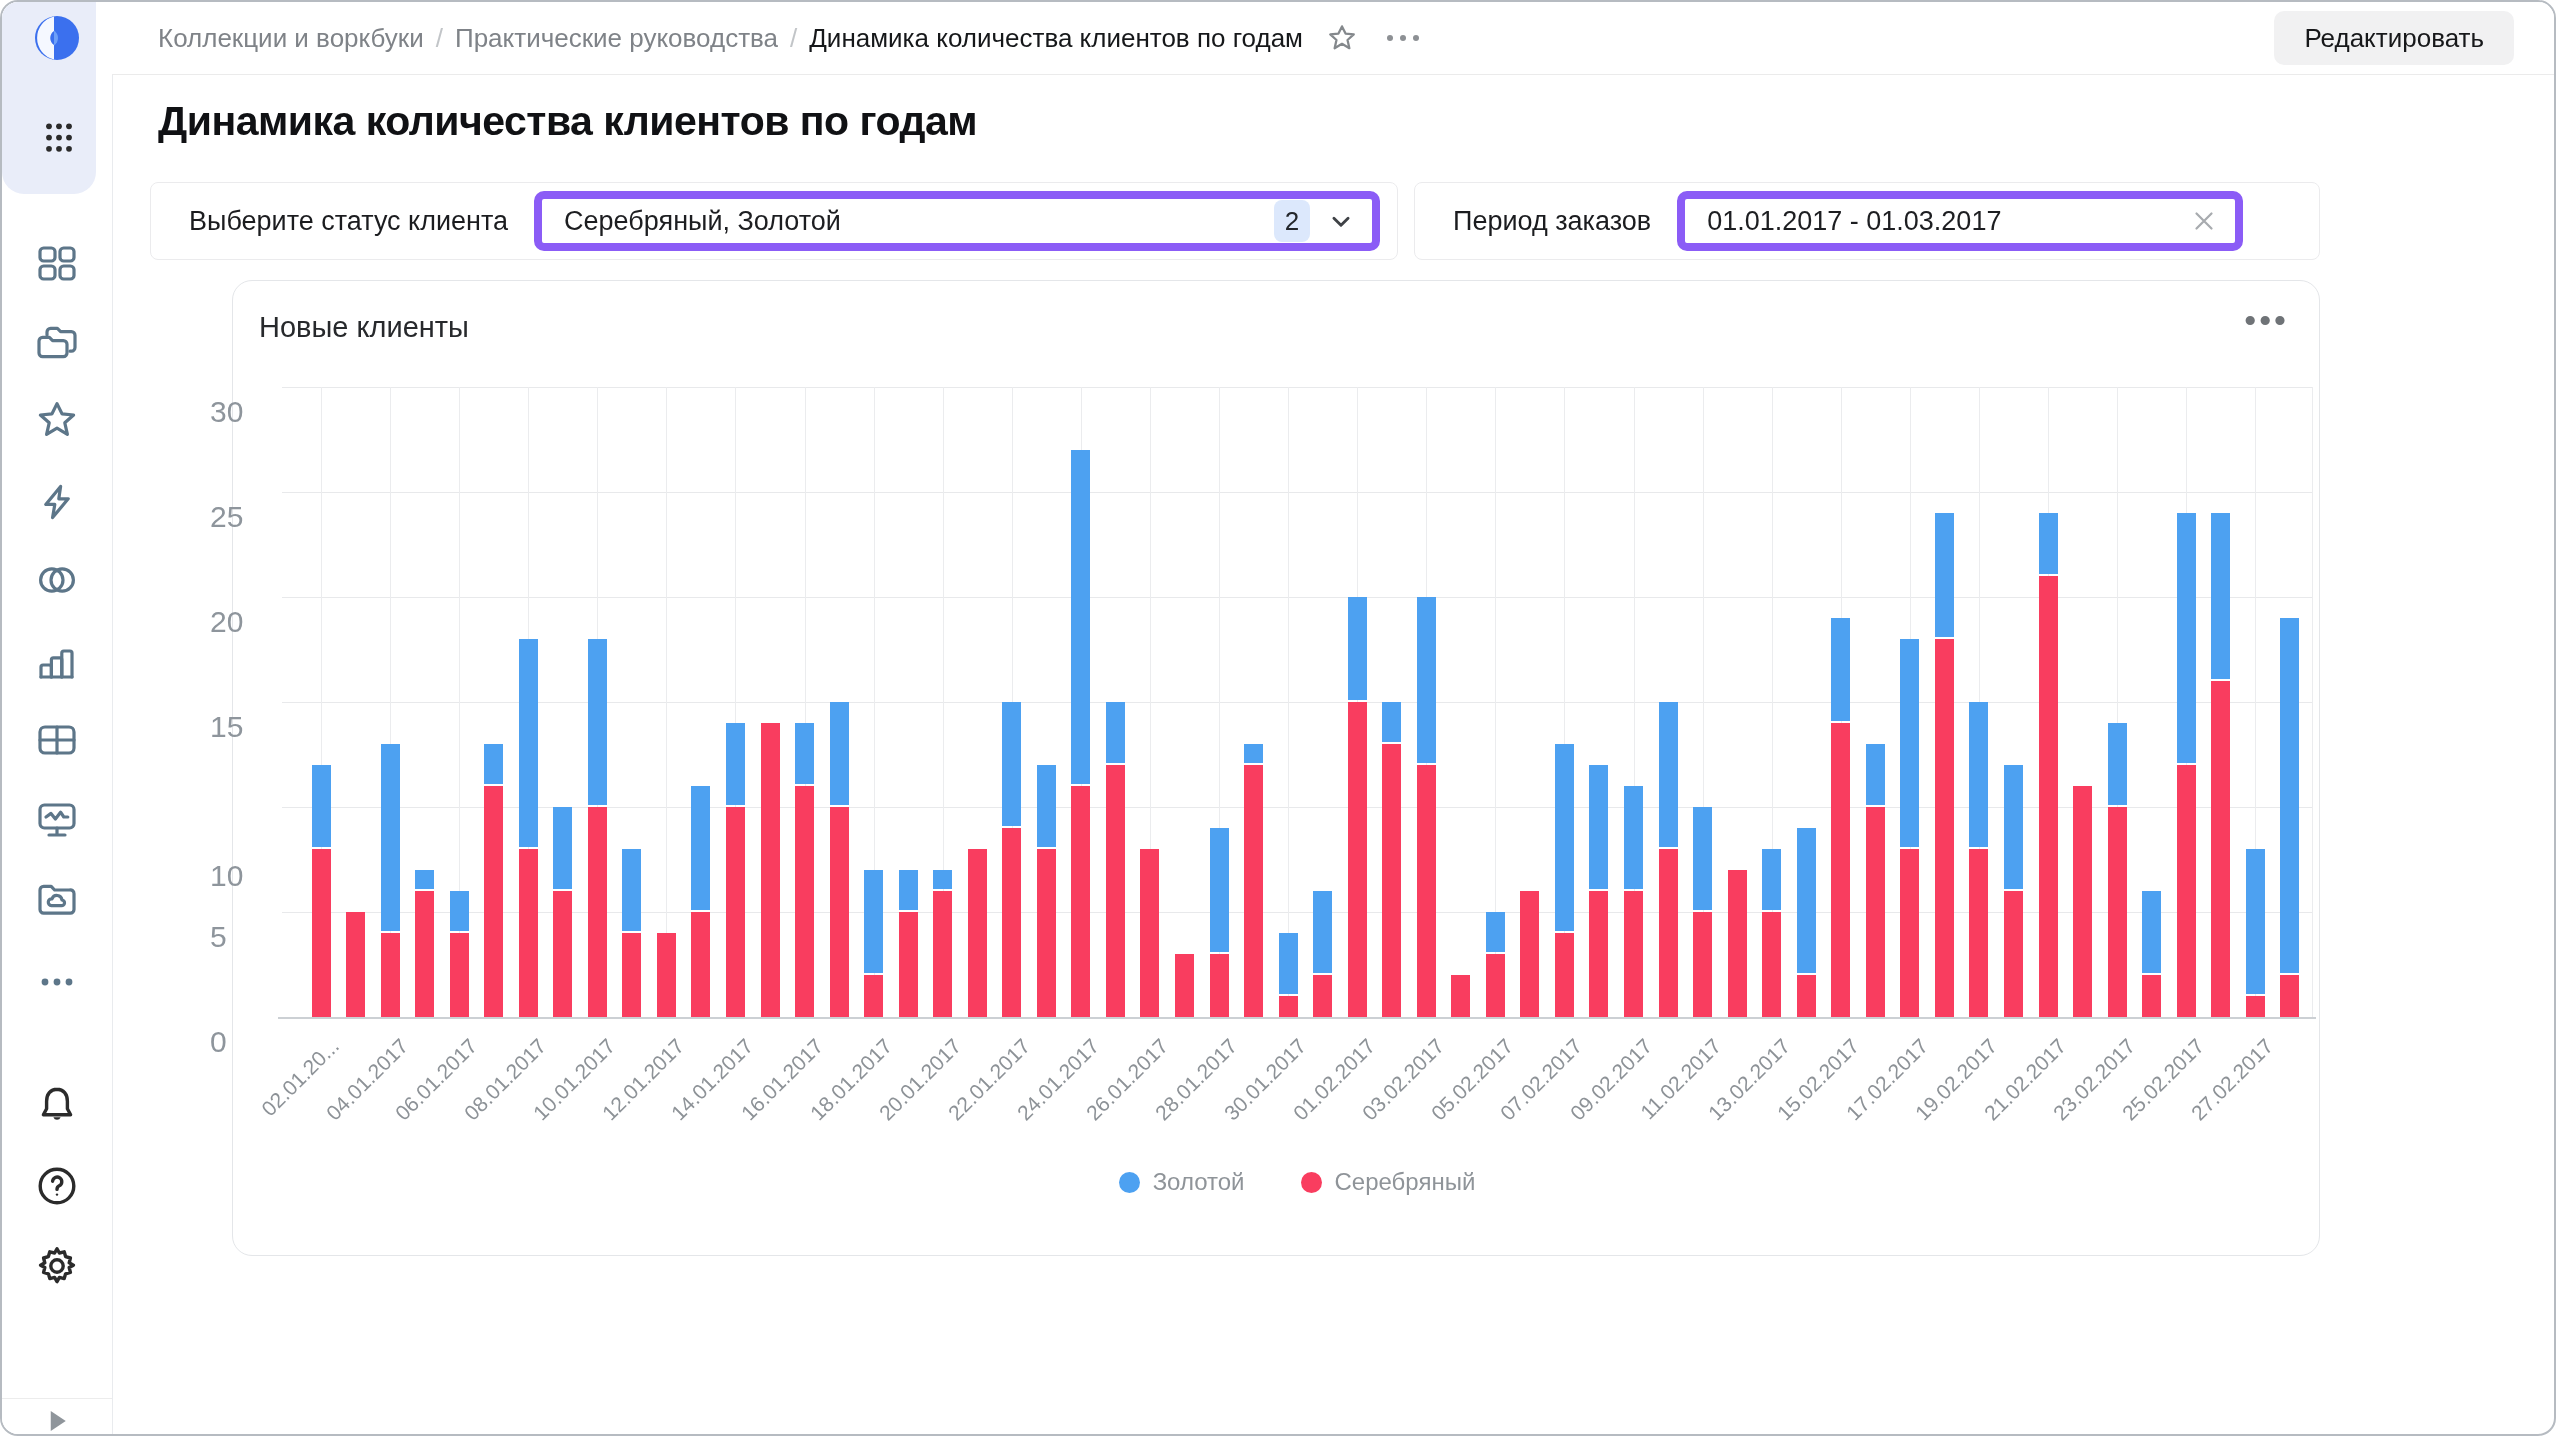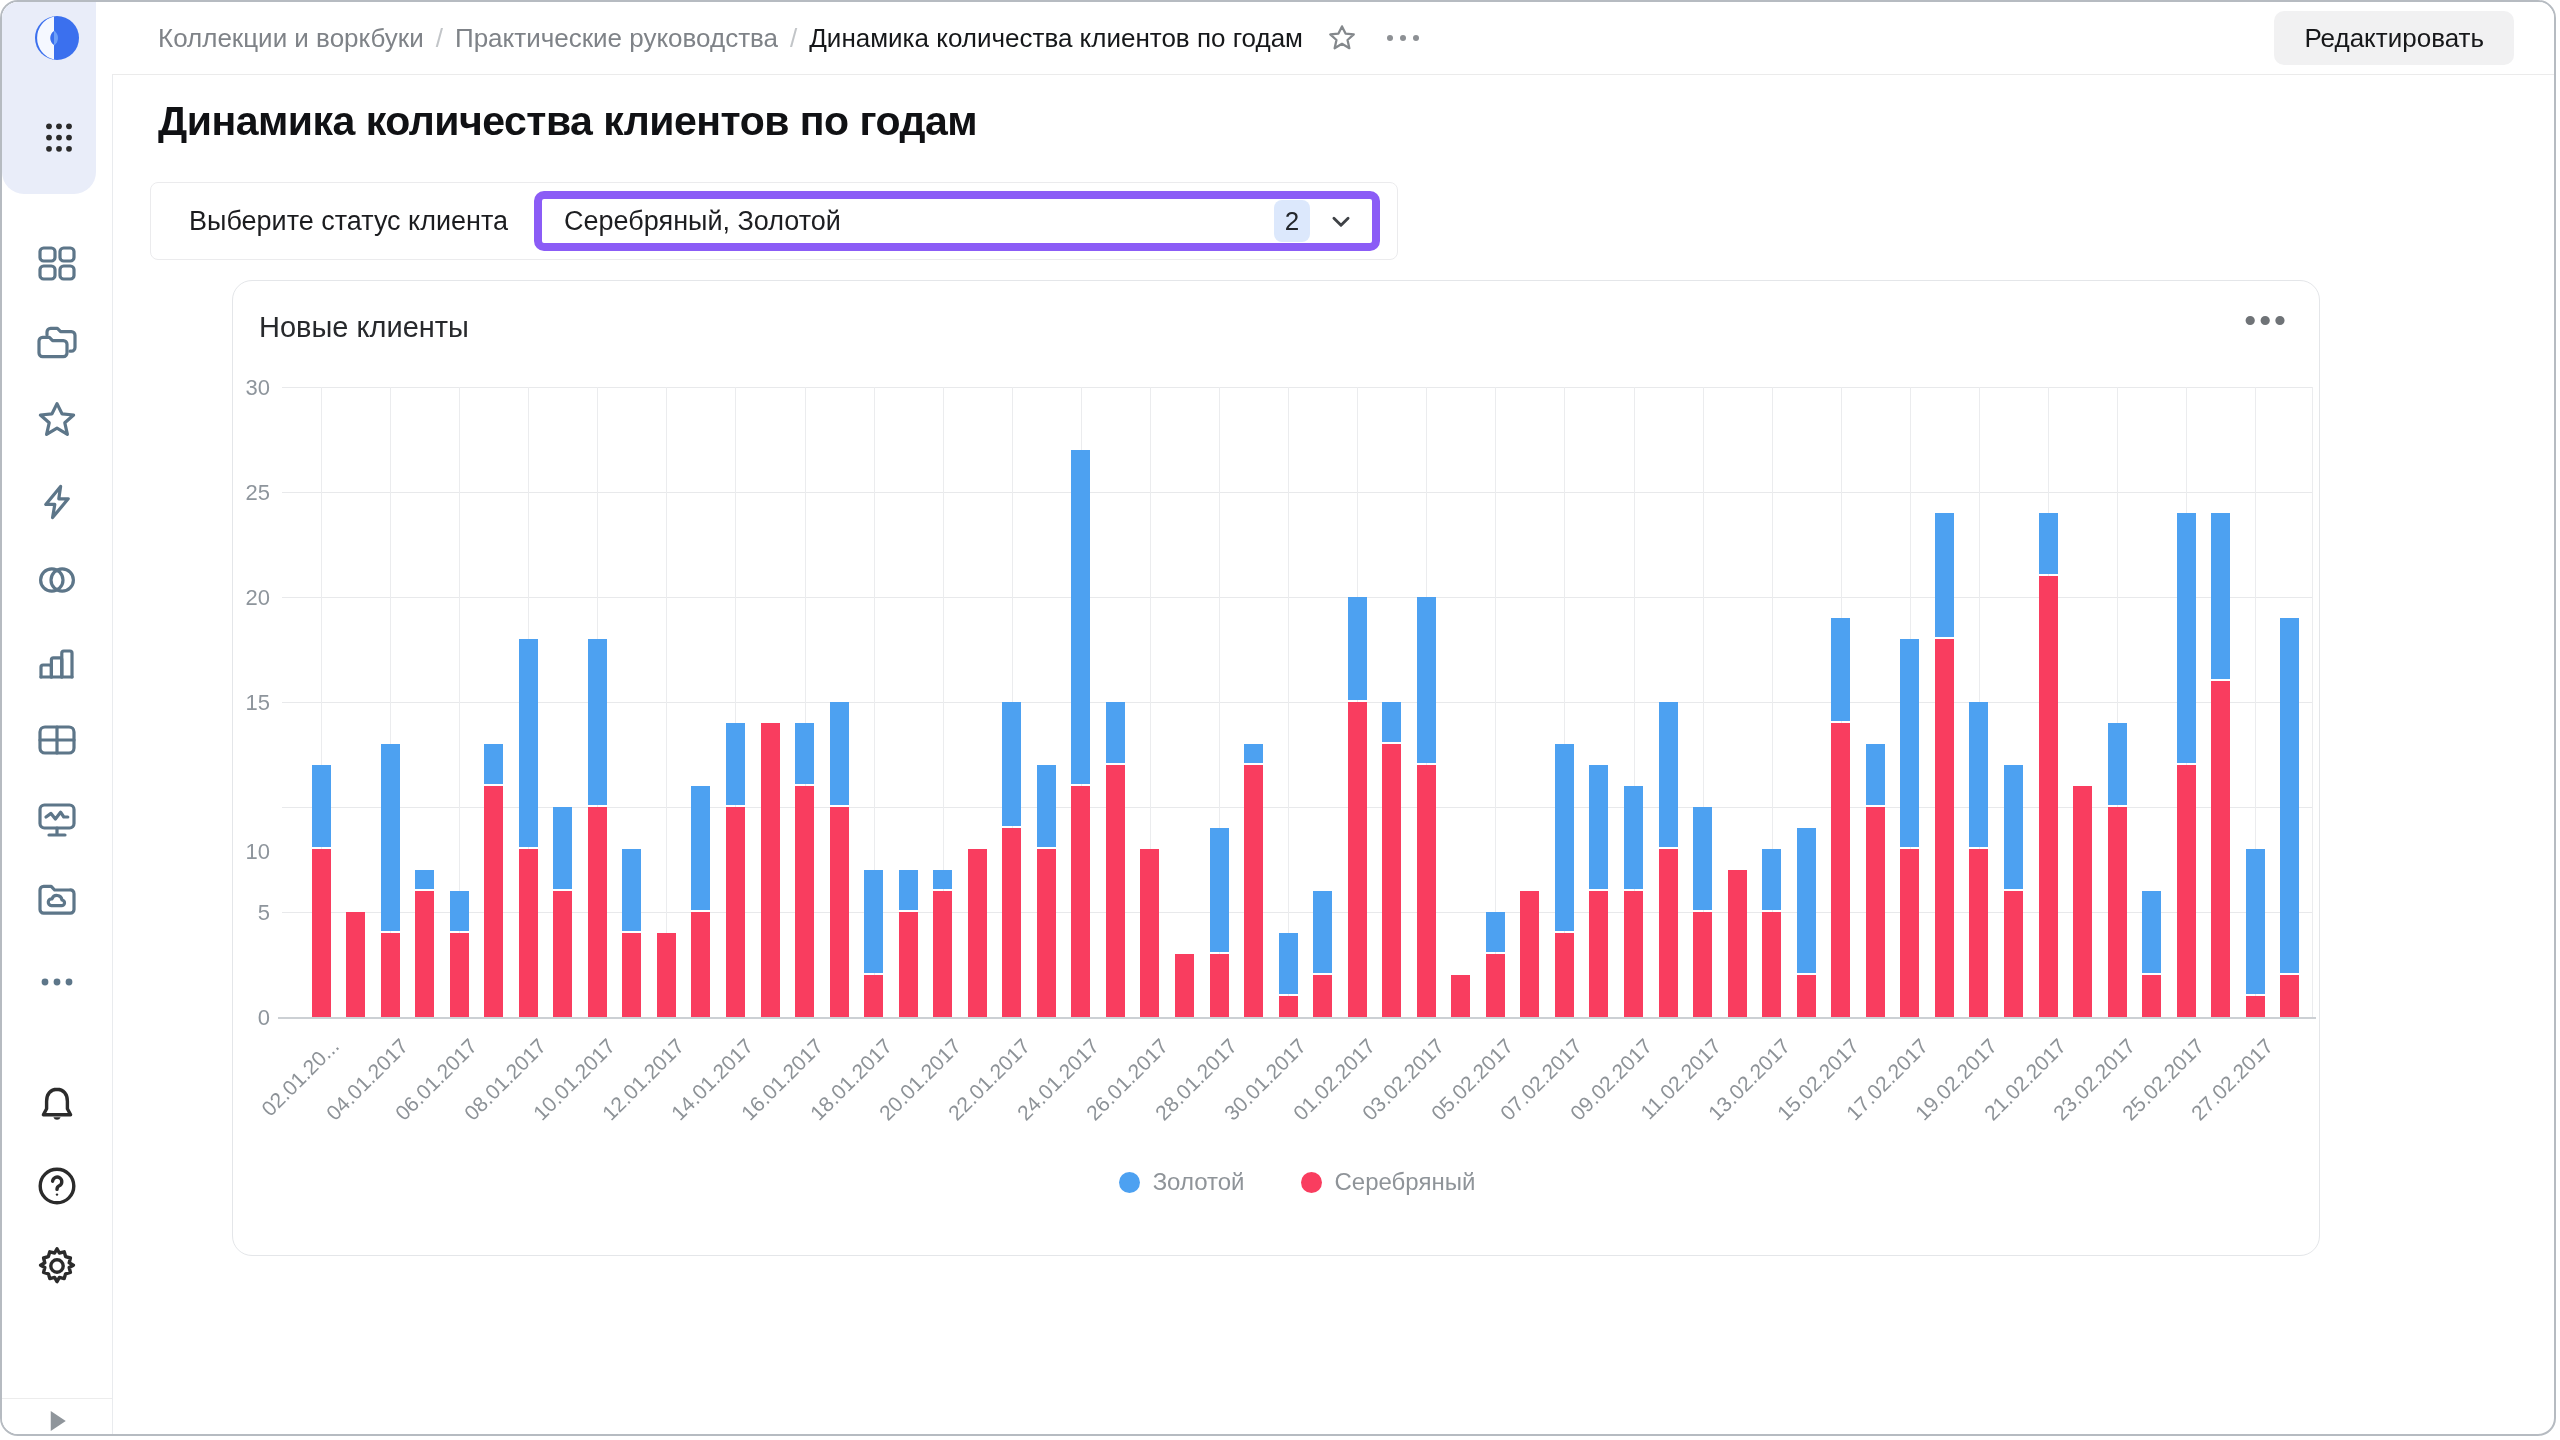--- a/index.html
+++ b/index.html
@@ -54,21 +54,21 @@
   .chart-card{position:absolute;left:230px;top:278px;width:2088px;height:976px;background:#fff;
     border:1.5px solid #e4e6e9;border-radius:20px;box-sizing:border-box;}
   .card-title{position:absolute;left:26px;top:30px;font-size:29px;color:#27292c;}
   .card-menu{position:absolute;right:30px;top:22px;color:#6f7377;font-size:34px;letter-spacing:3px;
     cursor:pointer;line-height:34px;}
   #chart-layer{position:absolute;left:0;top:0;width:2560px;height:1440px;pointer-events:none;}
   #chart-layer *{pointer-events:auto;}
   .hgrid{position:absolute;height:1px;background:#e8e9eb;}
   .vgrid{position:absolute;width:1px;background:#ebecee;}
   .axis-line{position:absolute;height:2px;background:#ccd0d4;}
-  .ytick{position:absolute;width:60px;text-align:right;font-size:22px;color:#8e959c;}
+  .ytick{position:absolute;width:60px;font-size:30px;color:#8e959c;margin-top:20px;}
   .xtick{position:absolute;width:220px;text-align:right;font-size:21px;color:#8d9297;
     transform-origin:100% 0;transform:rotate(-45deg);white-space:nowrap;}
   .bar-seg{position:absolute;}
   .legend{position:absolute;left:280px;top:1166px;width:2030px;display:flex;gap:56px;
     justify-content:center;align-items:center;}
   .legend-item{display:flex;align-items:center;gap:13px;cursor:pointer;}
   .legend-dot{width:21px;height:21px;border-radius:50%;}
   .legend-label{font-size:24px;color:#8f9499;}
 </style>
 </head>
@@ -222,20 +222,33 @@
 
   <div class="filter-card" id="filter-card-status">
     <div class="filter-inner">
       <span class="filter-label">Выберите статус клиента</span>
       <div class="select-box" id="status-select">
         <span class="select-value">Серебряный, Золотой</span>
         <span class="count-badge">2</span>
         <span class="chevron">
           <svg viewBox="0 0 24 24" style="width:34px;height:34px">
             <path d="M7 10 L12 15 L17 10" fill="none" stroke="#3f4246" stroke-width="2" stroke-linecap="round" stroke-linejoin="round"></path>
+          </svg>
+        </span>
+      </div>
+    </div>
+  </div>
+  <div class="filter-card" id="filter-card-period">
+    <div class="filter-inner">
+      <span class="filter-label">Период заказов</span>
+      <div class="select-box" id="period-input">
+        <span class="select-value">01.01.2017 - 01.03.2017</span>
+        <span class="clear-x">
+          <svg viewBox="0 0 24 24" style="width:30px;height:30px">
+            <path d="M6 6 L18 18 M18 6 L6 18" stroke="#a8abaf" stroke-width="1.8" stroke-linecap="round"></path>
           </svg>
         </span>
       </div>
     </div>
   </div>
 
   <div class="chart-card">
     <div class="card-title">Новые клиенты</div>
     <div class="card-menu">•••</div>
   </div>

